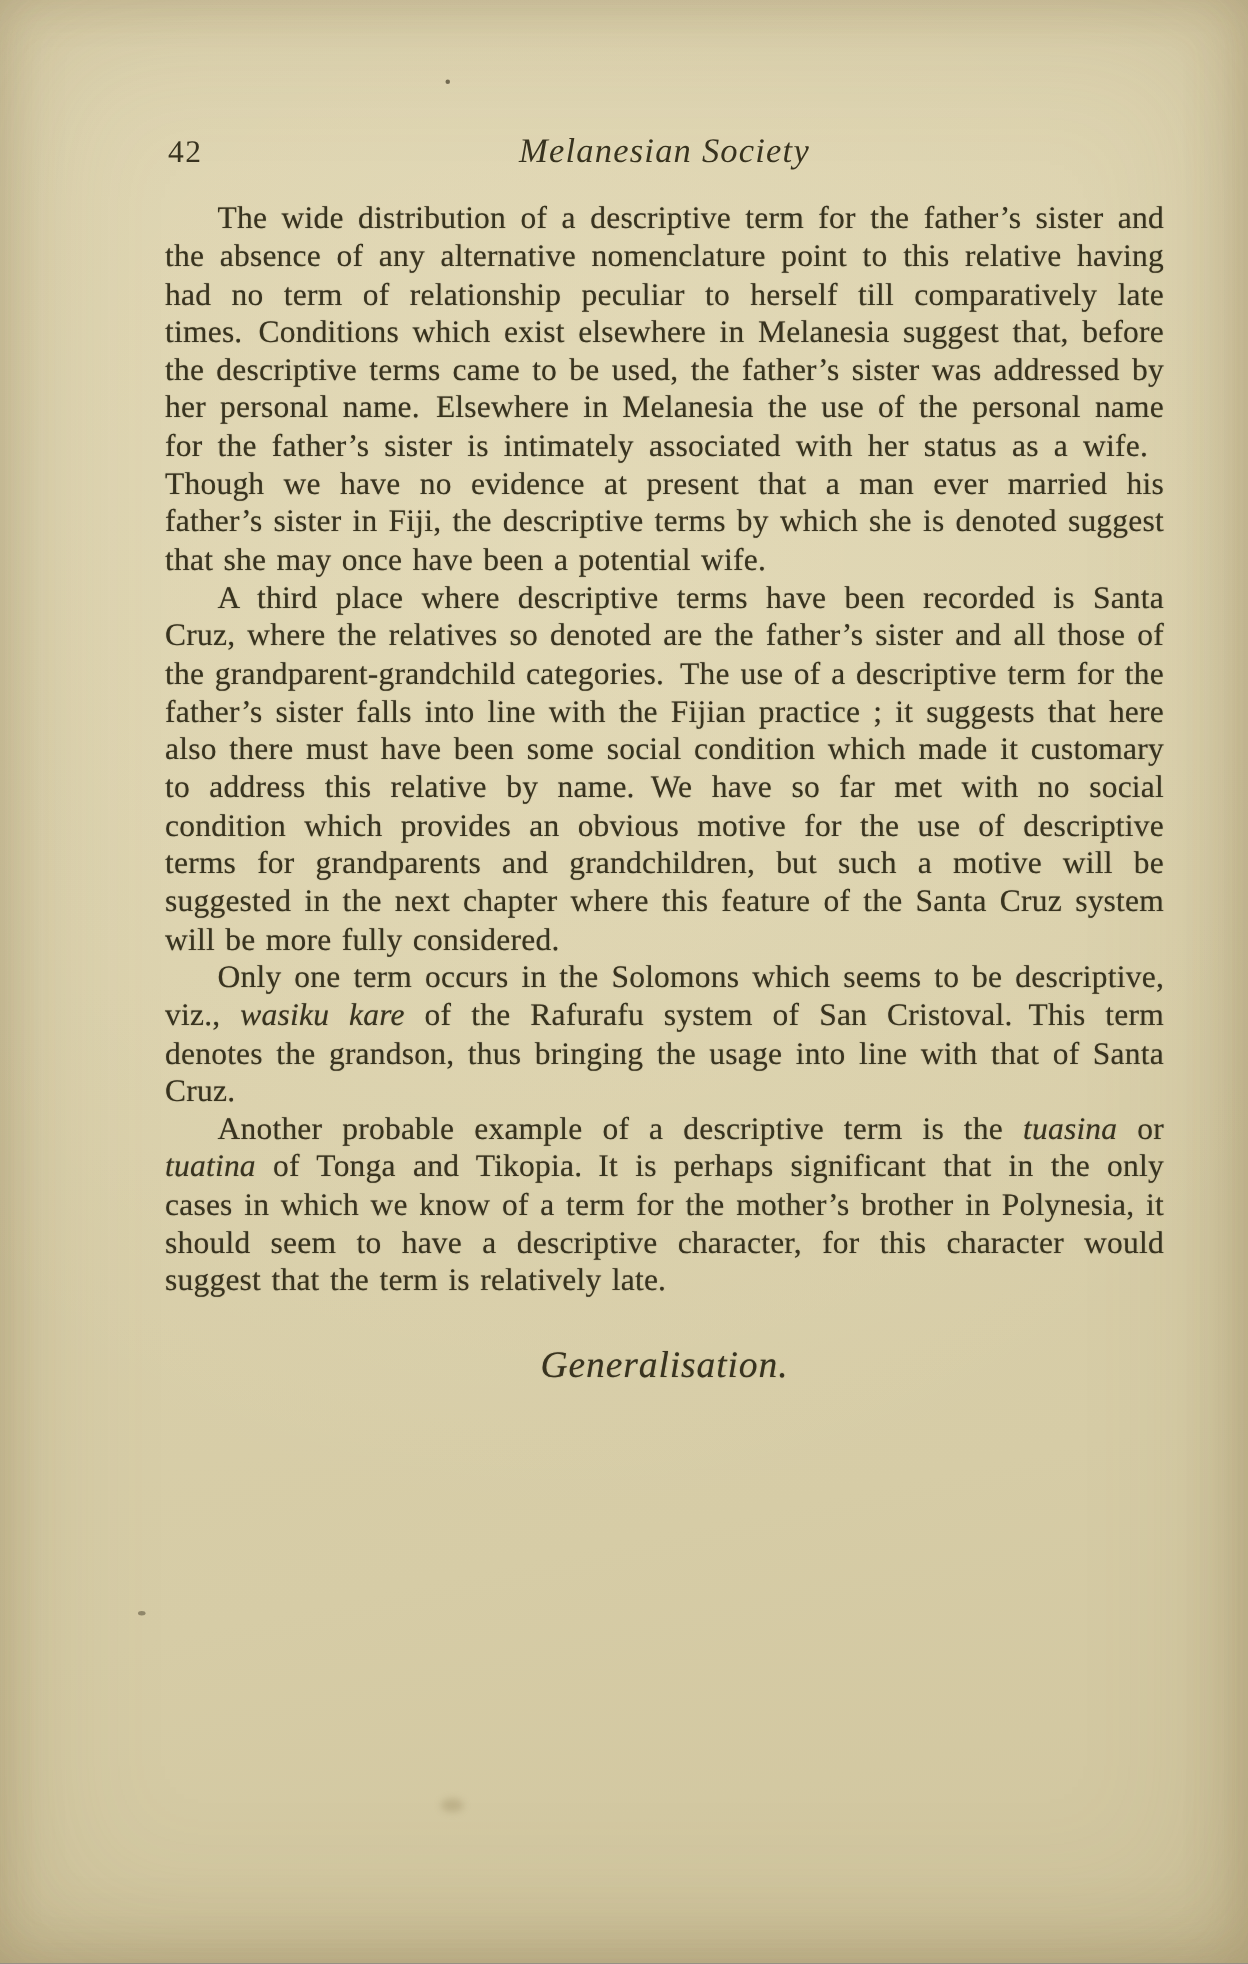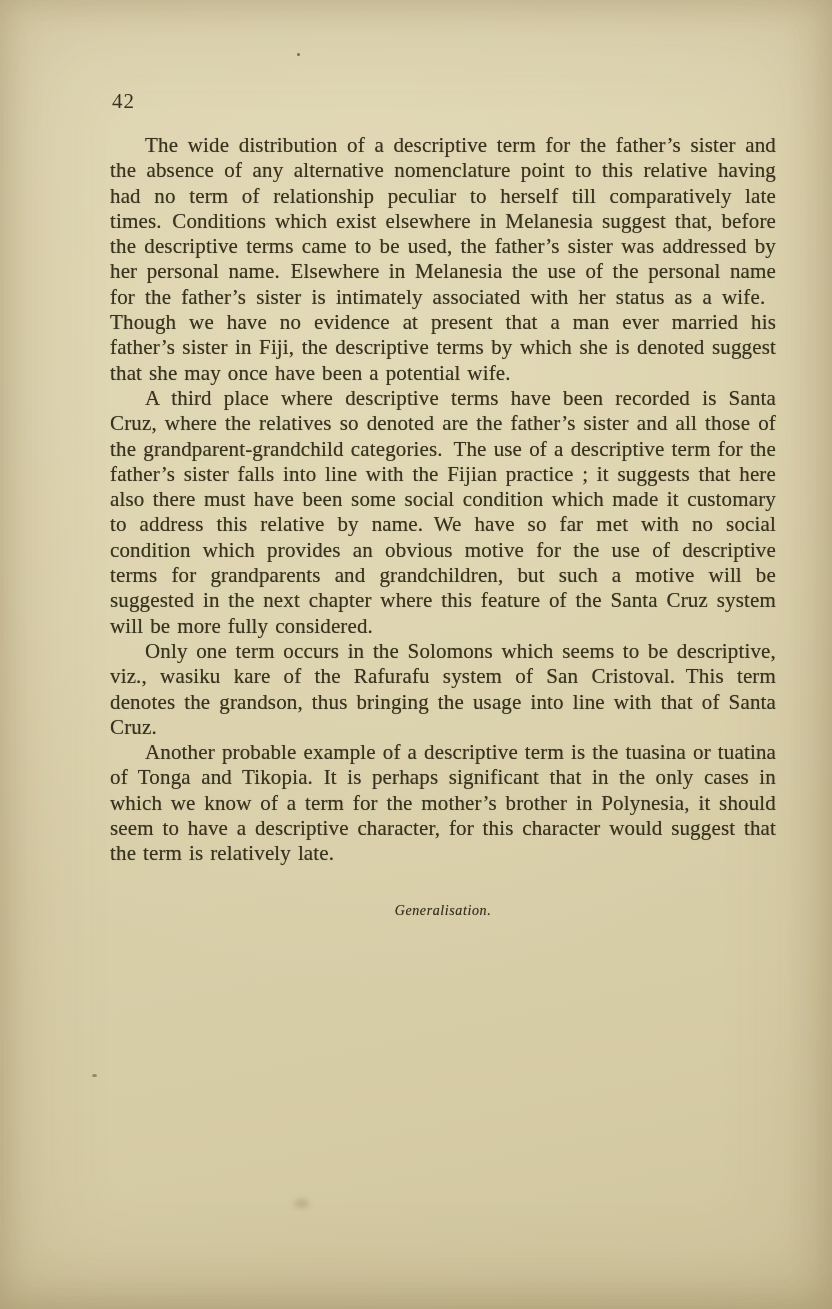--- a/index.html
+++ b/index.html
@@ -67,40 +67,41 @@
   .body-paragraph {
     margin: 0;
     text-indent: 35px;
   }
   .section-heading {
     margin: 31px 0 19px 0;
     text-indent: 0;
     text-align: center;
     font-style: italic;
     font-weight: normal;
-    font-size: 14px;
+    font-size: 25px;
     letter-spacing: 0.6px;
   }
-  .it { }
+  .it { font-style: italic; }
 
   .speck {
     position: absolute;
     border-radius: 50%;
     pointer-events: none;
   }
 </style>
 </head>
 <body>
 
 <div class="page" id="page">
   <div class="vignette"></div>
 
   <div class="text-col">
     <header class="page-header">
       <span class="page-number">42</span>
+      <span class="running-title">Melanesian Society</span>
     </header>
 
     <main class="text-block" id="text-block">
         <p class="body-paragraph"><span>The wide distribution of a descriptive term for the father’s sister and the absence of any alternative nomenclature point to this relative having had no term of relationship peculiar to herself till comparatively late times. Conditions which exist elsewhere in Melanesia suggest that, before the descriptive terms came to be used, the father’s sister was addressed by her personal name. Elsewhere in Melanesia the use of the personal name for the father’s sister is intimately associated with her status as a wife. Though we have no evidence at present that a man ever married his father’s sister in Fiji, the descriptive terms by which she is denoted suggest that she may once have been a potential wife.</span></p>
         <p class="body-paragraph"><span>A third place where descriptive terms have been recorded is Santa Cruz, where the relatives so denoted are the father’s sister and all those of the grandparent-grandchild categories. The use of a descriptive term for the father’s sister falls into line with the Fijian practice ; it suggests that here also there must have been some social condition which made it customary to address this relative by name. We have so far met with no social condition which provides an obvious motive for the use of descriptive terms for grandparents and grandchildren, but such a motive will be suggested in the next chapter where this feature of the Santa Cruz system will be more fully considered.</span></p>
         <p class="body-paragraph"><span>Only one term occurs in the Solomons which seems to be descriptive, viz., </span><span class="it">wasiku kare</span><span> of the Rafurafu system of San Cristoval. This term denotes the grandson, thus bringing the usage into line with that of Santa Cruz.</span></p>
         <p class="body-paragraph"><span>Another probable example of a descriptive term is the </span><span class="it">tuasina</span><span> or </span><span class="it">tuatina</span><span> of Tonga and Tikopia. It is perhaps significant that in the only cases in which we know of a term for the mother’s brother in Polynesia, it should seem to have a descriptive character, for this character would suggest that the term is relatively late.</span></p>
         <h2 class="section-heading"><span class="it">Generalisation.</span></h2>
       </main>
   </div>

